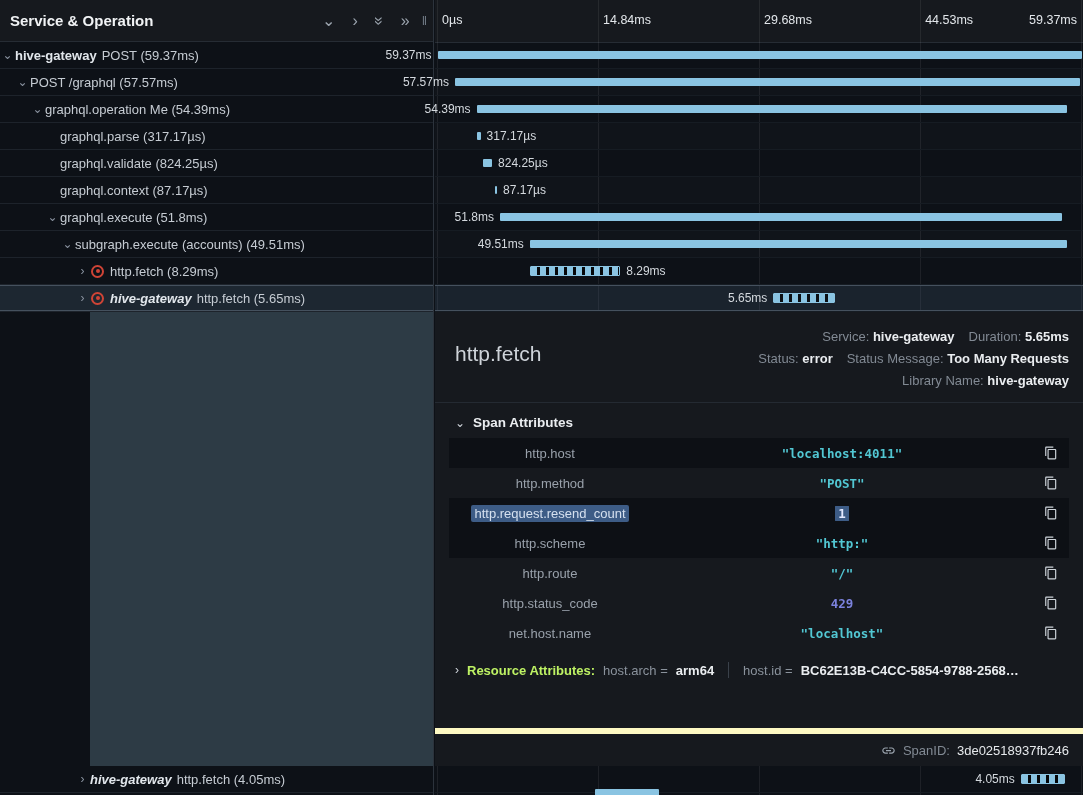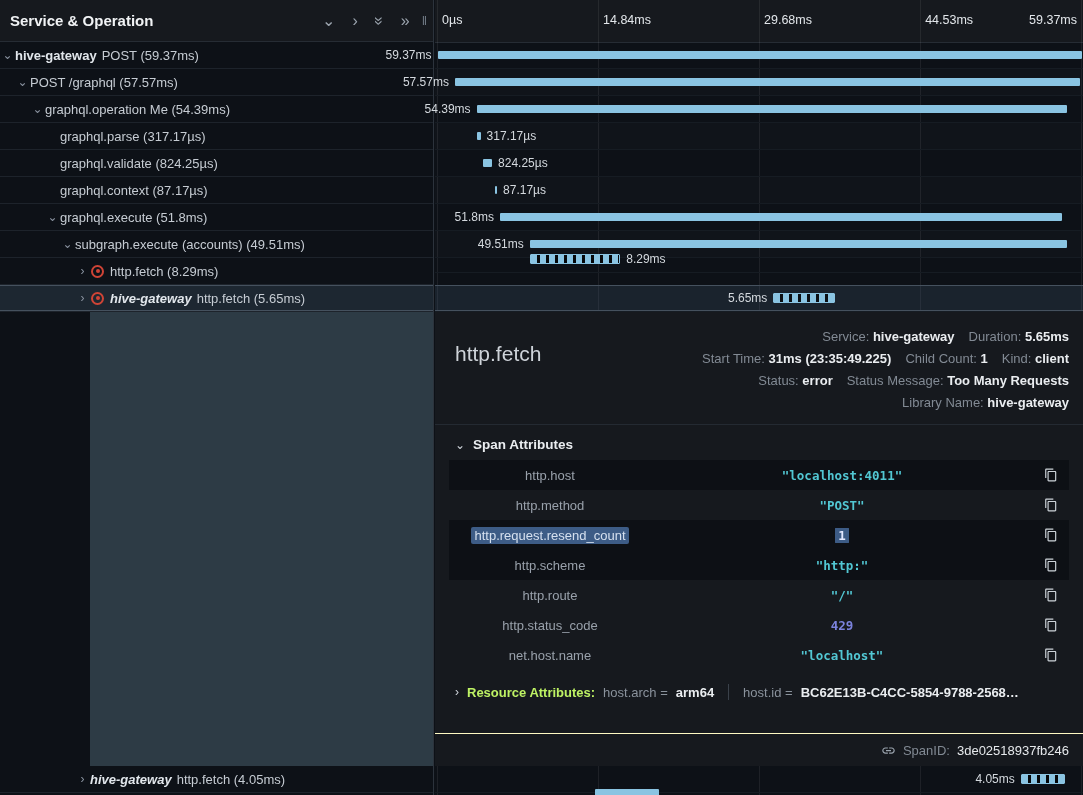--- a/index.html
+++ b/index.html
@@ -61,21 +61,21 @@
   .selhl{background:var(--selection);border-radius:2px;padding:1px 3px;}
   .akey .selhl{color:#d5e0ef;}
   .aval .selhl{color:#e3e9ff;}
   .copy{flex:0 0 auto;width:20px;height:20px;color:#cdd3d9;cursor:pointer;display:flex;align-items:center;justify-content:center;}
   .copy svg{width:14px;height:14px;fill:currentColor;}
   .rsrc{display:flex;align-items:center;gap:8px;padding:14px 20px 0;font-size:13px;white-space:nowrap;}
   .r-label{font-weight:bold;color:#bef264;}
   .r-key{color:#8a929c;}
   .r-val{color:#eaedf0;font-weight:bold;}
   .r-sep{width:1px;height:16px;background:#3a414a;margin:0 6px;flex:0 0 auto;}
-  .spanid{position:absolute;left:0;right:0;bottom:0;height:32px;border-top:1px solid #fef9c3;display:flex;align-items:center;justify-content:flex-end;gap:7px;padding:0 14px;font-size:13px;background:#16191e;}
+  .spanid{position:absolute;left:0;right:0;bottom:0;height:32px;border-top:6px solid #fef9c3;display:flex;align-items:center;justify-content:flex-end;gap:7px;padding:0 14px;font-size:13px;background:#16191e;}
   .sid-label{color:#828a94;}
   .sid-value{color:#e6e9ec;}
   .link-ic{display:flex;align-items:center;}
   .link-ic svg{width:15px;height:15px;fill:#9aa3ad;}
 </style>
 </head>
 <body>
 
 <div class="stage">
 
@@ -193,21 +193,21 @@
           <span class="blabel" style="left: 68.0475px;">87.17µs</span>
         </div>
         <div class="brow" style="top: 204px;">
           <div class="bar solid" style="left: 64.93px; width: 562.03px;"></div>
           <span class="blabel" style="right: 589.07px;">51.8ms</span>
         </div>
         <div class="brow odd" style="top: 231px;">
           <div class="bar solid" style="left: 94.7675px; width: 537.183px;"></div>
           <span class="blabel" style="right: 559.232px;">49.51ms</span>
         </div>
-        <div class="brow" style="top: 246px;">
+        <div class="brow" style="top: 258px;">
           <div class="bar striped" style="left: 95.31px; width: 89.9465px;"></div>
           <span class="blabel" style="left: 191.256px;">8.29ms</span>
         </div>
         <div class="brow odd sel" style="top: 285px;">
           <div class="bar striped" style="left: 338.35px; width: 61.3025px;"></div>
           <span class="blabel" style="right: 315.65px;">5.65ms</span>
         </div>
         <div class="brow" style="top: 766px;">
           <div class="bar striped" style="left: 585.73px; width: 43.9425px;"></div>
           <span class="blabel" style="right: 68.27px;">4.05ms</span>
@@ -222,21 +222,20 @@
         <div class="gridline" style="left: 324.028px;"></div>
         <div class="gridline" style="left: 485.151px;"></div>
         <div class="gridline" style="left: 646.164px;"></div>
       </div>
 
     <div class="detail">
       <div class="d-top">
         <div class="d-title">http.fetch</div>
         <div class="d-meta" id="meta">
             <div class="m-line"><span class="m-pair"><span class="m-label">Service: </span><span class="m-value">hive-gateway</span></span><span class="m-pair"><span class="m-label">Duration: </span><span class="m-value">5.65ms</span></span></div>
-            <div class="m-line"><span class="m-pair"><span class="m-label">Start Time: </span><span class="m-value">31ms (23:35:49.225)</span></span><span class="m-pair"><span class="m-label">Child Count: </span><span class="m-value">1</span></span><span class="m-pair"><span class="m-label">Kind: </span><span class="m-value">client</span></span></div>
             <div class="m-line"><span class="m-pair"><span class="m-label">Status: </span><span class="m-value">error</span></span><span class="m-pair"><span class="m-label">Status Message: </span><span class="m-value">Too Many Requests</span></span></div>
             <div class="m-line"><span class="m-pair"><span class="m-label">Library Name: </span><span class="m-value">hive-gateway</span></span></div>
           </div>
       </div>
       <div class="d-hr"></div>
       <div class="sect">
         <span class="chev">⌄</span>
         <span>Span Attributes</span>
       </div>
       <div class="atable" id="atable">

